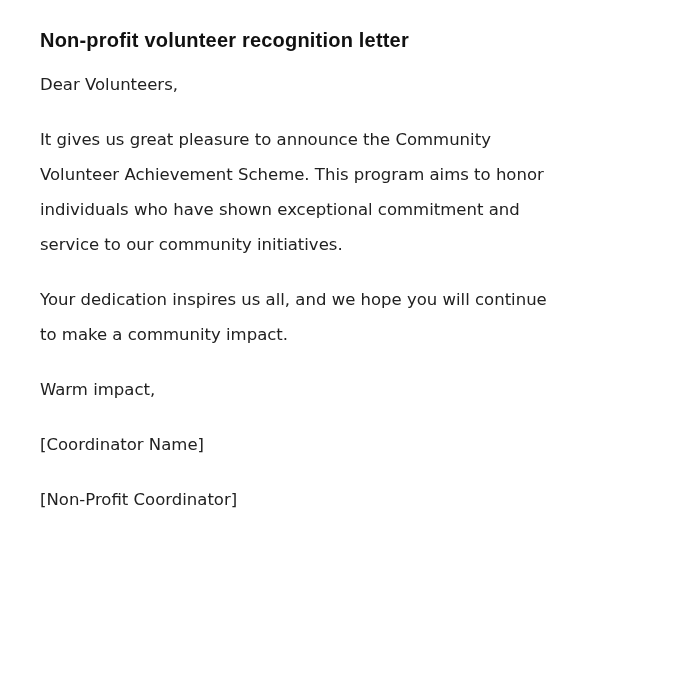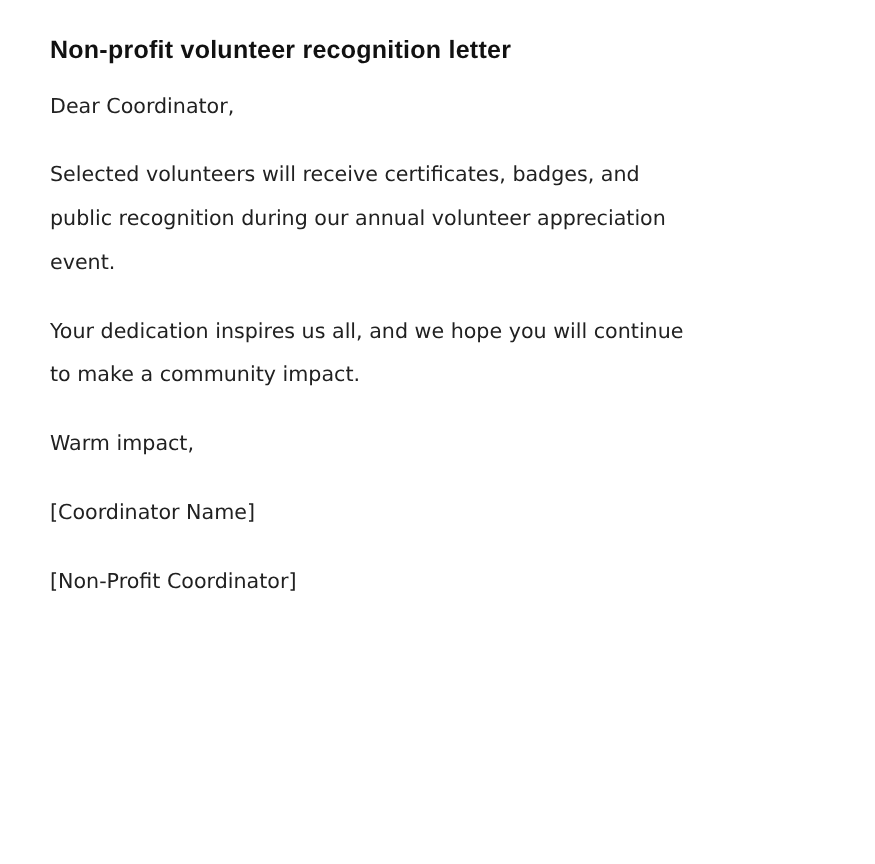--- a/index.html
+++ b/index.html
@@ -34,26 +34,27 @@
     white-space: pre-line; 
   }
 </style>
 </head>
 <body>
 
 <div class="page">
 
   <h1 class="doc-title">Non-profit volunteer recognition letter</h1>
 
-  <p class="body-text">Dear Coordinator,</p>
+  <p class="body-text">Dear Volunteers,</p>
 
+  <p class="body-text">It gives us great pleasure to announce the Community
+Volunteer Achievement Scheme. This program aims to honor
+individuals who have shown exceptional commitment and
+service to our community initiatives.</p>
 
-  <p class="body-text">Selected volunteers will receive certificates, badges, and
-public recognition during our annual volunteer appreciation
-event.</p>
 
   <p class="body-text">Your dedication inspires us all, and we hope you will continue
 to make a community impact.</p>
 
   <p class="body-text">Warm impact,</p>
 
   <p class="body-text">[Coordinator Name]</p>
 
   <p class="body-text">[Non-Profit Coordinator]</p>
 

